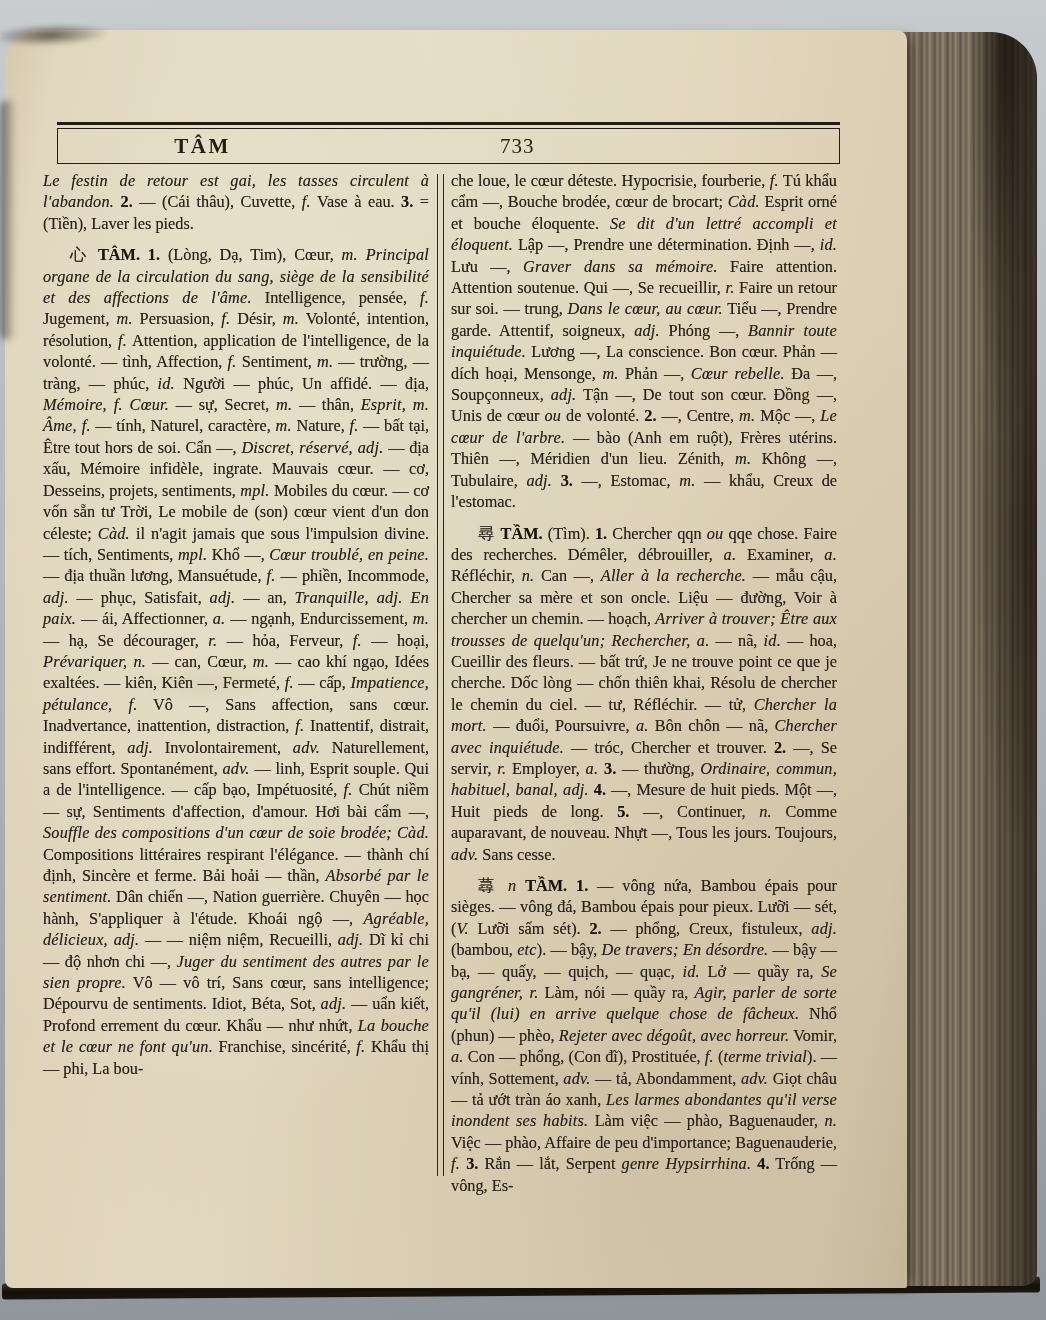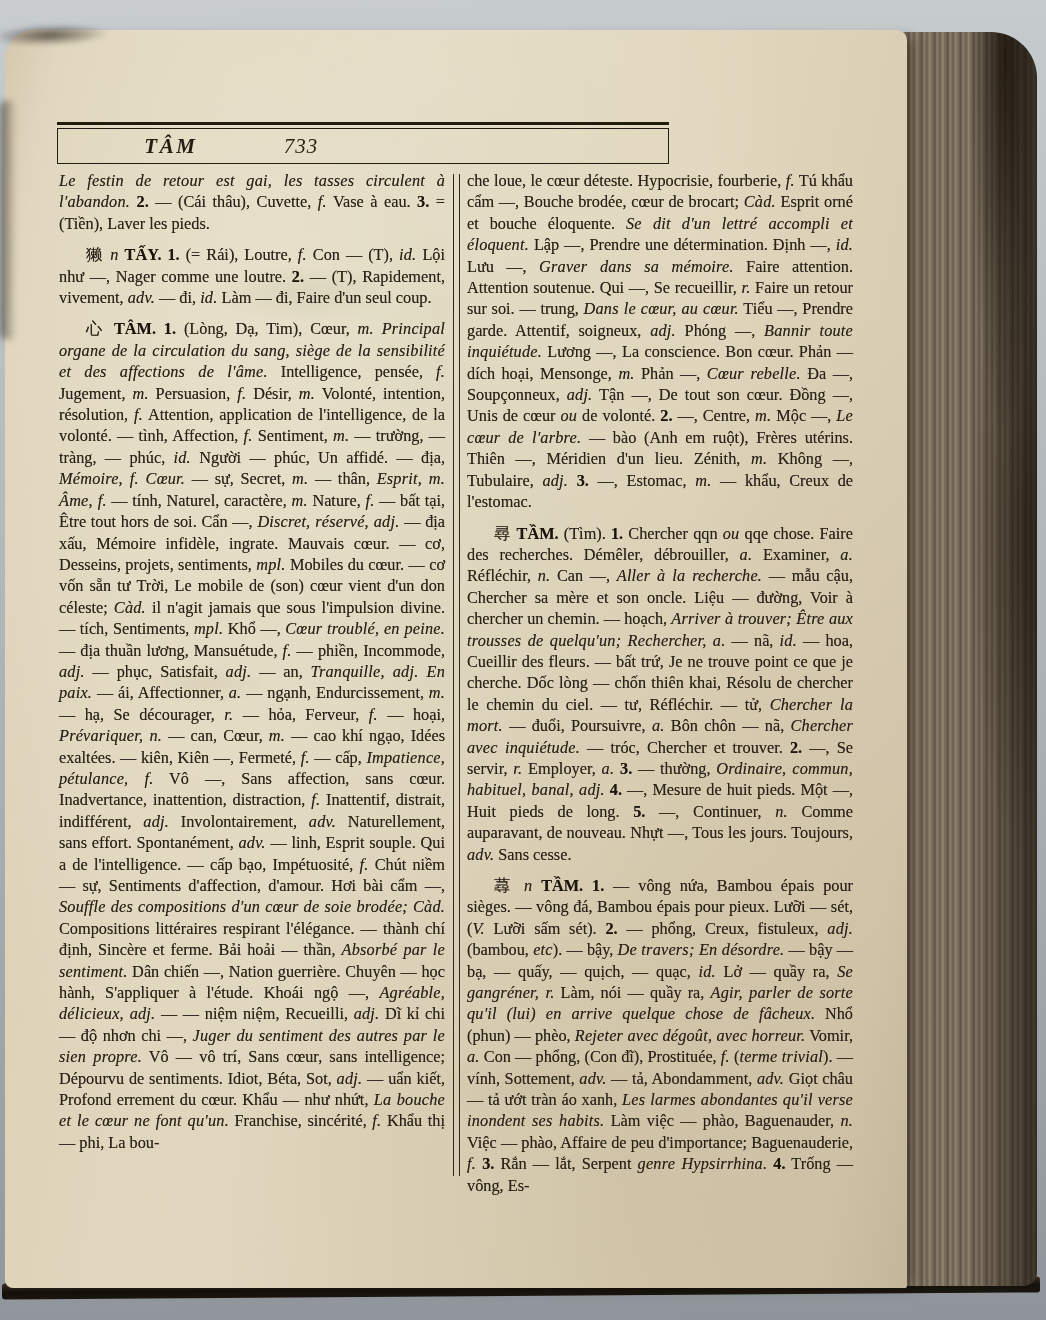--- a/index.html
+++ b/index.html
@@ -47,37 +47,37 @@
       radial-gradient(ellipse 90px 30px at 22% 52%,rgba(150,140,100,.12),rgba(0,0,0,0) 70%),
       radial-gradient(ellipse 160px 60px at 60% 84%,rgba(140,130,95,.10),rgba(0,0,0,0) 70%);
   }
   .corner-blot{
     position:absolute;left:0px;top:24px;width:110px;height:22px;z-index:4;
     background:radial-gradient(ellipse at 45% 50%,rgba(30,25,18,.65),rgba(0,0,0,0) 70%);
     filter:blur(2px);transform:rotate(-2deg);
   }
   
   .head-outer{
-    position:absolute;left:52px;top:92px;width:612px;z-index:5;
-    border-top:3px solid #221b10;padding-top:3px;font-style:italic;
+    position:absolute;left:52px;top:92px;width:783px;z-index:5;
+    border-top:3px solid #221b10;padding-top:3px;
   }
   .head-inner{
     border:1.6px solid #241d12;border-top-width:1.2px;
     height:34px;display:grid;grid-template-columns:37% 24% 39%;align-items:center;
   }
   .head-word{
     text-align:center;font-weight:bold;font-size:21px;letter-spacing:2.5px;color:#241c10;
   }
   .head-num{
-    text-align:left;font-size:21px;color:#2a2214;letter-spacing:1px;
+    text-align:right;font-size:21px;color:#2a2214;letter-spacing:1px;
   }
   
   .columns{
     position:absolute;left:38px;top:140px;width:798px;z-index:5;
-    display:grid;grid-template-columns:386px 12px 386px;column-gap:5px;margin-left:16px;
+    display:grid;grid-template-columns:386px 12px 386px;column-gap:5px;
   }
   .divider{
     width:5px;height:1002px;margin:4px auto 0;
     border-left:1.4px solid #2e271b;border-right:1.4px solid #2e271b;
   }
   .col{color:#292218;font-size:16.3px;line-height:21.4px;text-align:justify;
        text-shadow:0 0 .4px rgba(46,36,22,.55);}
   .col p{margin:0;}
   .col p.entry{margin-top:10px;text-indent:27px;}
   .col i{letter-spacing:.2px;}
@@ -96,21 +96,20 @@
     <div class="head-outer">
       <div class="head-inner">
         <span class="head-word">TÂM</span>
         <span class="head-num">733</span>
       </div>
     </div>
 
     <div class="columns">
       <div class="col">
         <p class="cont"><i>Le festin de retour est gai, les tasses circulent à l'abandon.</i> <b>2.</b> — (Cái thâu), Cuvette, <i>f.</i> Vase à eau. <b>3.</b> = (Tiền), Laver les pieds.</p>
-        <p class="entry">獭 <i>n</i> <b>TẤY. 1.</b> (= Rái), Loutre, <i>f.</i> Con — (T), <i>id.</i> Lội như —, Nager comme une loutre. <b>2.</b> — (T), Rapidement, vivement, <i>adv.</i> — đi, <i>id.</i> Làm — đi, Faire d'un seul coup.</p>
         <p class="entry">心 <b>TÂM. 1.</b> (Lòng, Dạ, Tim), Cœur, <i>m.</i> <i>Principal organe de la circulation du sang, siège de la sensibilité et des affections de l'âme.</i> Intelligence, pensée, <i>f.</i> Jugement, <i>m.</i> Persuasion, <i>f.</i> Désir, <i>m.</i> Volonté, intention, résolution, <i>f.</i> Attention, application de l'intelligence, de la volonté. — tình, Affection, <i>f.</i> Sentiment, <i>m.</i> — trường, — tràng, — phúc, <i>id.</i> Người — phúc, Un affidé. — địa, <i>Mémoire, f. Cœur.</i> — sự, Secret, <i>m.</i> — thân, <i>Esprit, m. Âme, f.</i> — tính, Naturel, caractère, <i>m.</i> Nature, <i>f.</i> — bất tại, Être tout hors de soi. Cẩn —, <i>Discret, réservé, adj.</i> — địa xấu, Mémoire infidèle, ingrate. Mauvais cœur. — cơ, Desseins, projets, sentiments, <i>mpl.</i> Mobiles du cœur. — cơ vốn sẵn tư Trời, Le mobile de (son) cœur vient d'un don céleste; <i>Càd.</i> il n'agit jamais que sous l'impulsion divine. — tích, Sentiments, <i>mpl.</i> Khổ —, <i>Cœur troublé, en peine.</i> — địa thuần lương, Mansuétude, <i>f.</i> — phiền, Incommode, <i>adj.</i> — phục, Satisfait, <i>adj.</i> — an, <i>Tranquille, adj. En paix.</i> — ái, Affectionner, <i>a.</i> — ngạnh, Endurcissement, <i>m.</i> — hạ, Se décourager, <i>r.</i> — hỏa, Ferveur, <i>f.</i> — hoại, <i>Prévariquer, n.</i> — can, Cœur, <i>m.</i> — cao khí ngạo, Idées exaltées. — kiên, Kiên —, Fermeté, <i>f.</i> — cấp, <i>Impatience, pétulance, f.</i> Vô —, Sans affection, sans cœur. Inadvertance, inattention, distraction, <i>f.</i> Inattentif, distrait, indifférent, <i>adj.</i> Involontairement, <i>adv.</i> Naturellement, sans effort. Spontanément, <i>adv.</i> — linh, Esprit souple. Qui a de l'intelligence. — cấp bạo, Impétuosité, <i>f.</i> Chút niềm — sự, Sentiments d'affection, d'amour. Hơi bài cẩm —, <i>Souffle des compositions d'un cœur de soie brodée; Càd.</i> Compositions littéraires respirant l'élégance. — thành chí định, Sincère et ferme. Bải hoải — thần, <i>Absorbé par le sentiment.</i> Dân chiến —, Nation guerrière. Chuyên — học hành, S'appliquer à l'étude. Khoái ngộ —, <i>Agréable, délicieux, adj.</i> — — niệm niệm, Recueilli, <i>adj.</i> Dĩ kỉ chi — độ nhơn chi —, <i>Juger du sentiment des autres par le sien propre.</i> Vô — vô trí, Sans cœur, sans intelligence; Dépourvu de sentiments. Idiot, Béta, Sot, <i>adj.</i> — uẩn kiết, Profond errement du cœur. Khẩu — như nhứt, <i>La bouche et le cœur ne font qu'un.</i> Franchise, sincérité, <i>f.</i> Khẩu thị — phi, La bou-</p>
       </div>
       <div class="divider"></div>
       <div class="col">
         <p class="cont">che loue, le cœur déteste. Hypocrisie, fourberie, <i>f.</i> Tú khẩu cẩm —, Bouche brodée, cœur de brocart; <i>Càd.</i> Esprit orné et bouche éloquente. <i>Se dit d'un lettré accompli et éloquent.</i> Lập —, Prendre une détermination. Định —, <i>id.</i> Lưu —, <i>Graver dans sa mémoire.</i> Faire attention. Attention soutenue. Qui —, Se recueillir, <i>r.</i> Faire un retour sur soi. — trung, <i>Dans le cœur, au cœur.</i> Tiểu —, Prendre garde. Attentif, soigneux, <i>adj.</i> Phóng —, <i>Bannir toute inquiétude.</i> Lương —, La conscience. Bon cœur. Phản — dích hoại, Mensonge, <i>m.</i> Phản —, <i>Cœur rebelle.</i> Đa —, Soupçonneux, <i>adj.</i> Tận —, De tout son cœur. Đồng —, Unis de cœur <i>ou</i> de volonté. <b>2.</b> —, Centre, <i>m.</i> Mộc —, <i>Le cœur de l'arbre.</i> — bào (Anh em ruột), Frères utérins. Thiên —, Méridien d'un lieu. Zénith, <i>m.</i> Không —, Tubulaire, <i>adj.</i> <b>3.</b> —, Estomac, <i>m.</i> — khẩu, Creux de l'estomac.</p>
         <p class="entry">尋 <b>TẦM.</b> (Tìm). <b>1.</b> Chercher qqn <i>ou</i> qqe chose. Faire des recherches. Démêler, débrouiller, <i>a.</i> Examiner, <i>a.</i> Réfléchir, <i>n.</i> Can —, <i>Aller à la recherche.</i> — mẫu cậu, Chercher sa mère et son oncle. Liệu — đường, Voir à chercher un chemin. — hoạch, <i>Arriver à trouver; Être aux trousses de quelqu'un; Rechercher, a.</i> — nã, <i>id.</i> — hoa, Cueillir des fleurs. — bất trứ, Je ne trouve point ce que je cherche. Dốc lòng — chốn thiên khai, Résolu de chercher le chemin du ciel. — tư, Réfléchir. — tử, <i>Chercher la mort.</i> — đuổi, Poursuivre, <i>a.</i> Bôn chôn — nã, <i>Chercher avec inquiétude.</i> — tróc, Chercher et trouver. <b>2.</b> —, Se servir, <i>r.</i> Employer, <i>a.</i> <b>3.</b> — thường, <i>Ordinaire, commun, habituel, banal, adj.</i> <b>4.</b> —, Mesure de huit pieds. Một —, Huit pieds de long. <b>5.</b> —, Continuer, <i>n.</i> Comme auparavant, de nouveau. Nhựt —, Tous les jours. Toujours, <i>adv.</i> Sans cesse.</p>
         <p class="entry">蕁 <i>n</i> <b>TẦM. 1.</b> — vông nứa, Bambou épais pour sièges. — vông đá, Bambou épais pour pieux. Lưỡi — sét, (<i>V.</i> Lưỡi sấm sét). <b>2.</b> — phổng, Creux, fistuleux, <i>adj.</i> (bambou, <i>etc</i>). — bậy, <i>De travers; En désordre.</i> — bậy — bạ, — quấy, — quịch, — quạc, <i>id.</i> Lở — quầy ra, <i>Se gangréner, r.</i> Làm, nói — quầy ra, <i>Agir, parler de sorte qu'il (lui) en arrive quelque chose de fâcheux.</i> Nhổ (phun) — phèo, <i>Rejeter avec dégoût, avec horreur.</i> Vomir, <i>a.</i> Con — phổng, (Con đĩ), Prostituée, <i>f.</i> (<i>terme trivial</i>). — vính, Sottement, <i>adv.</i> — tả, Abondamment, <i>adv.</i> Giọt châu — tả ướt tràn áo xanh, <i>Les larmes abondantes qu'il verse inondent ses habits.</i> Làm việc — phào, Baguenauder, <i>n.</i> Việc — phào, Affaire de peu d'importance; Baguenauderie, <i>f.</i> <b>3.</b> Rắn — lắt, Serpent <i>genre Hypsirrhina.</i> <b>4.</b> Trống — vông, Es-</p>
       </div>
     </div>
 

